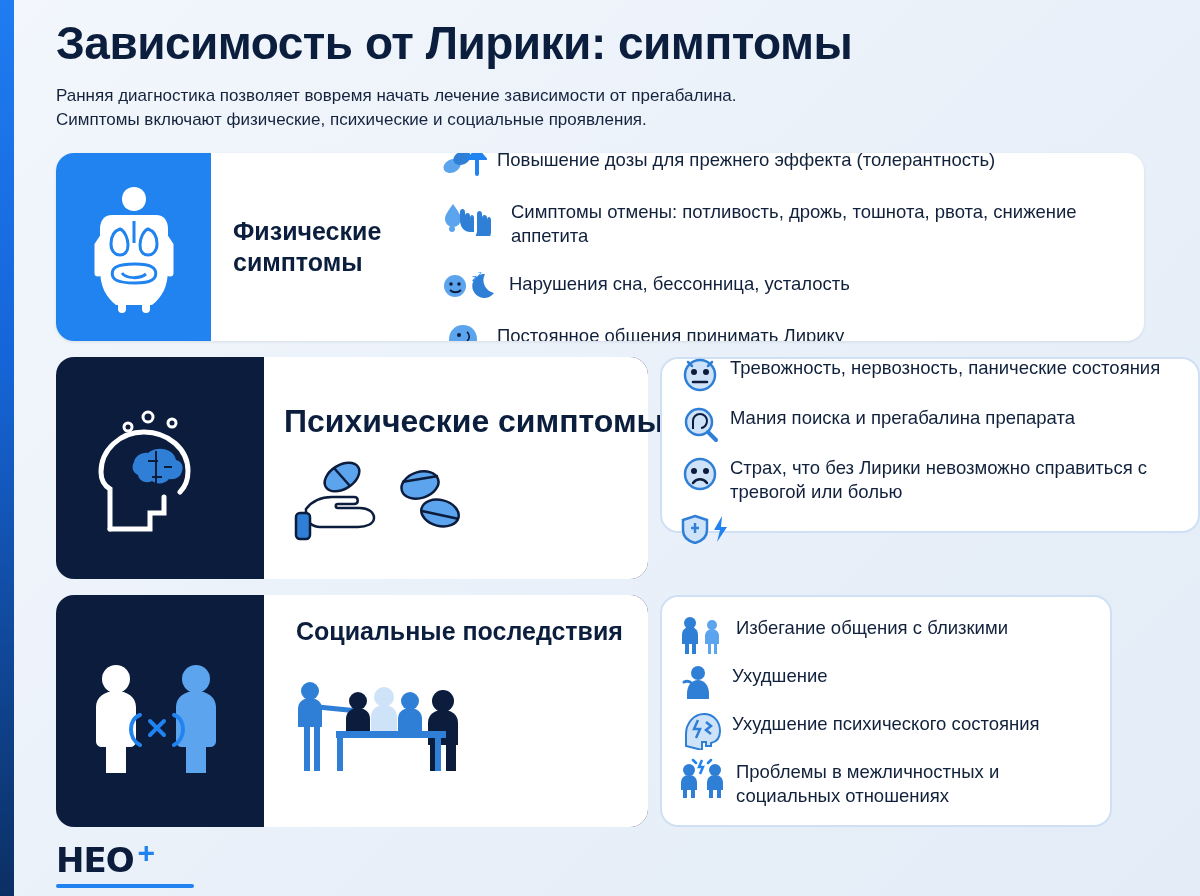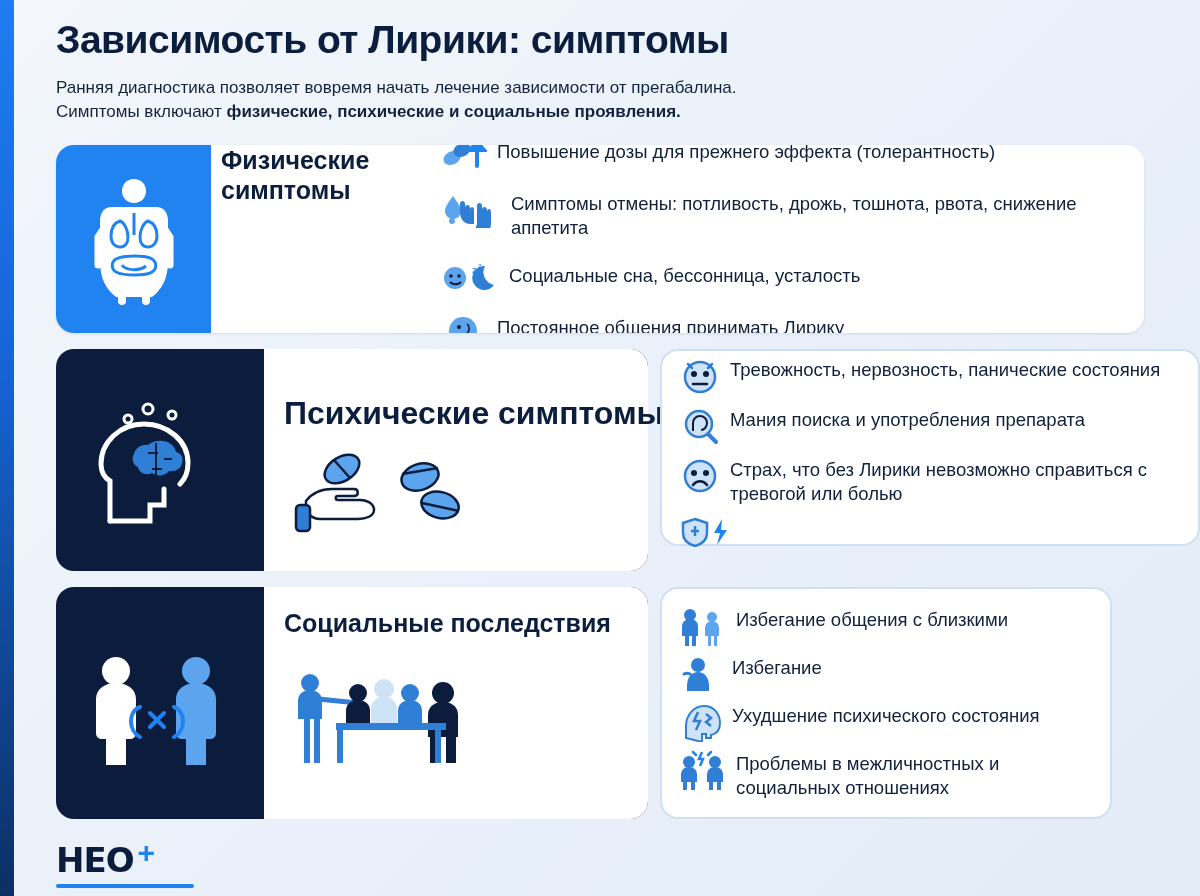--- a/index.html
+++ b/index.html
@@ -26,34 +26,34 @@
   .left-edge {
     position: absolute;
     left: 0; top: 0;
     width: 14px; height: 896px;
     background: linear-gradient(180deg, #1f7cf2 0%, #1565d8 40%, #0c2f63 100%);
   }
 
   
   .title {
     padding-top: 18px;
-    font-size: 39px;
+    font-size: 46px;
     line-height: 1.12;
     font-weight: bold;
     letter-spacing: -0.5px;
     color: #0b1e3d;
   }
   .subtitle {
     margin-top: 14px;
     font-size: 17px;
     line-height: 1.45;
     color: #14233d;
     max-width: 1090px;
   }
-  .subtitle b { font-weight: bold; }
+  .subtitle b { font-weight: normal; }
 
   
   .block1 {
     margin-top: 20px;
     height: 188px;
     background: #ffffff;
     border-radius: 18px;
     display: flex;
     align-items: stretch;
     box-shadow: 0 1px 3px rgba(16,36,70,.10);
@@ -64,22 +64,22 @@
     background: #2083f0;
     display: flex;
     align-items: center;
     justify-content: center;
     flex: none;
   }
   .b1-title {
     width: 230px;
     flex: none;
     display: flex;
-    align-items: flex-start;
-    padding-left: 10px;
+    align-items: center;
+    padding-left: 22px;
     box-sizing: border-box;
     font-size: 25px;
     font-weight: bold;
     line-height: 1.22;
     color: #0b1e3d;
   }
   .b1-list {
     flex: 1;
     padding: 14px 16px 10px 0;
     display: flex;
@@ -134,21 +134,21 @@
     font-weight: bold;
     color: #0b1e3d;
   }
   .b2-hand {
     position: absolute;
     left: 232px; top: 94px;
   }
   .b2-right {
     position: absolute;
     left: 604px; top: 0;
-    width: 540px; height: 197px;
+    width: 540px; height: 176px;
     background: #ffffff;
     border: 2px solid #cfe0f5;
     border-radius: 18px;
     box-sizing: border-box;
     padding: 14px 14px 6px 18px;
     display: flex;
     flex-direction: column;
     justify-content: center;
     gap: 10px;
   }
@@ -175,21 +175,21 @@
     border-top-right-radius: 18px;
     border-bottom-right-radius: 18px;
   }
   .b3-iconbox {
     position: absolute;
     left: 22px; top: 62px;
     width: 165px; height: 130px;
   }
   .b3-title {
     position: absolute;
-    left: 228px; top: 22px;
+    left: 240px; top: 22px;
     font-size: 25px;
     font-weight: bold;
     color: #0b1e3d;
     text-align: center;
   }
   .b3-group {
     position: absolute;
     left: 232px; top: 72px;
   }
   .b3-right {
@@ -301,21 +301,21 @@
       <div class="row">
         <svg class="ico" width="58" height="30" viewBox="0 0 58 30">
           <circle cx="14" cy="16" r="11" fill="#5ca4ee"></circle>
           <circle cx="10" cy="14" r="1.8" fill="#0b1c3c"></circle>
           <circle cx="18" cy="14" r="1.8" fill="#0b1c3c"></circle>
           <path d="M9 20c3 3 8 3 11 0" stroke="#0b1c3c" stroke-width="1.8" fill="none"></path>
           <path d="M44 4a12 12 0 1 0 9 19 13 13 0 0 1-9-19z" fill="#2f7fd6"></path>
           <text x="31" y="11" font-size="9" fill="#2083f0" font-family="DejaVu Sans, sans-serif">z</text>
           <text x="37" y="6" font-size="7" fill="#2083f0" font-family="DejaVu Sans, sans-serif">z</text>
         </svg>
-        <div class="txt">Социальные сна, бессонница, усталость</div>
+        <div class="txt">Нарушения сна, бессонница, усталость</div>
       </div>
 
       <div class="row">
         <svg class="ico" width="46" height="30" viewBox="0 0 46 30">
           <path d="M8 27V18C8 9 14 3 22 3s14 6 14 14c0 5-3 8-6 9v1h-4v-3h-3v5z" fill="#5ca4ee"></path>
           <circle cx="18" cy="13" r="2" fill="#0b1c3c"></circle>
           <path d="M26 10c3 2 3 7 0 9" stroke="#0b1c3c" stroke-width="1.6" fill="none"></path>
         </svg>
         <div class="txt">Постоянное общения принимать Лирику</div>
       </div>
@@ -367,21 +367,21 @@
         </svg>
         <div class="txt">Тревожность, нервозность, панические состояния</div>
       </div>
 
       <div class="row">
         <svg class="ico" width="40" height="40" viewBox="0 0 40 40">
           <circle cx="19" cy="18" r="13" fill="#cfe3f8" stroke="#2f7fd6" stroke-width="2.5"></circle>
           <path d="M13 25v-8c0-4 3-7 7-7s7 3 7 7-3 7-6 7" fill="none" stroke="#0b1c3c" stroke-width="2"></path>
           <path d="M28 28l8 8" stroke="#2f7fd6" stroke-width="4" stroke-linecap="round"></path>
         </svg>
-        <div class="txt">Мания поиска и употребления препарата</div>
+        <div class="txt">Мания поиска и прегабалина препарата</div>
       </div>
 
       <div class="row">
         <svg class="ico" width="40" height="40" viewBox="0 0 40 40">
           <circle cx="20" cy="20" r="15" fill="#cfe3f8" stroke="#2f7fd6" stroke-width="2.5"></circle>
           <circle cx="14" cy="17" r="3" fill="#0b1c3c"></circle>
           <circle cx="26" cy="17" r="3" fill="#0b1c3c"></circle>
           <path d="M13 29c4-5 10-5 14 0" stroke="#0b1c3c" stroke-width="2.5" fill="none" stroke-linecap="round"></path>
         </svg>
         <div class="txt">Страх, что без Лирики невозможно справиться с тревогой или болью</div>
@@ -452,21 +452,21 @@
         <div class="txt">Избегание общения с близкими</div>
       </div>
 
       <div class="row">
         <svg class="ico" width="44" height="40" viewBox="0 0 44 40">
           <circle cx="20" cy="11" r="7" fill="#2f7fd6"></circle>
           <path d="M9 32c0-9 5-14 11-14s11 5 11 14z" fill="#2f7fd6"></path>
           <path d="M9 32h22v5H9z" fill="#2f7fd6"></path>
           <path d="M6 20c4-2 8 0 9 4" stroke="#2f7fd6" stroke-width="3" fill="none" stroke-linecap="round"></path>
         </svg>
-        <div class="txt">Избегание</div>
+        <div class="txt">Ухудшение</div>
       </div>
 
       <div class="row">
         <svg class="ico" width="44" height="40" viewBox="0 0 44 40">
           <path d="M8 36V24c0-11 8-20 18-20s16 8 16 17c0 7-4 11-9 12v3h-5v-4h-4v8z" fill="#cfe3f8" stroke="#2f7fd6" stroke-width="2"></path>
           <path d="M20 10l-4 9h6l-4 9" stroke="#2f7fd6" stroke-width="2.5" fill="none"></path>
           <path d="M28 12l5 4-5 4 5 4" stroke="#2f7fd6" stroke-width="2.5" fill="none"></path>
         </svg>
         <div class="txt">Ухудшение психического состояния</div>
       </div>

